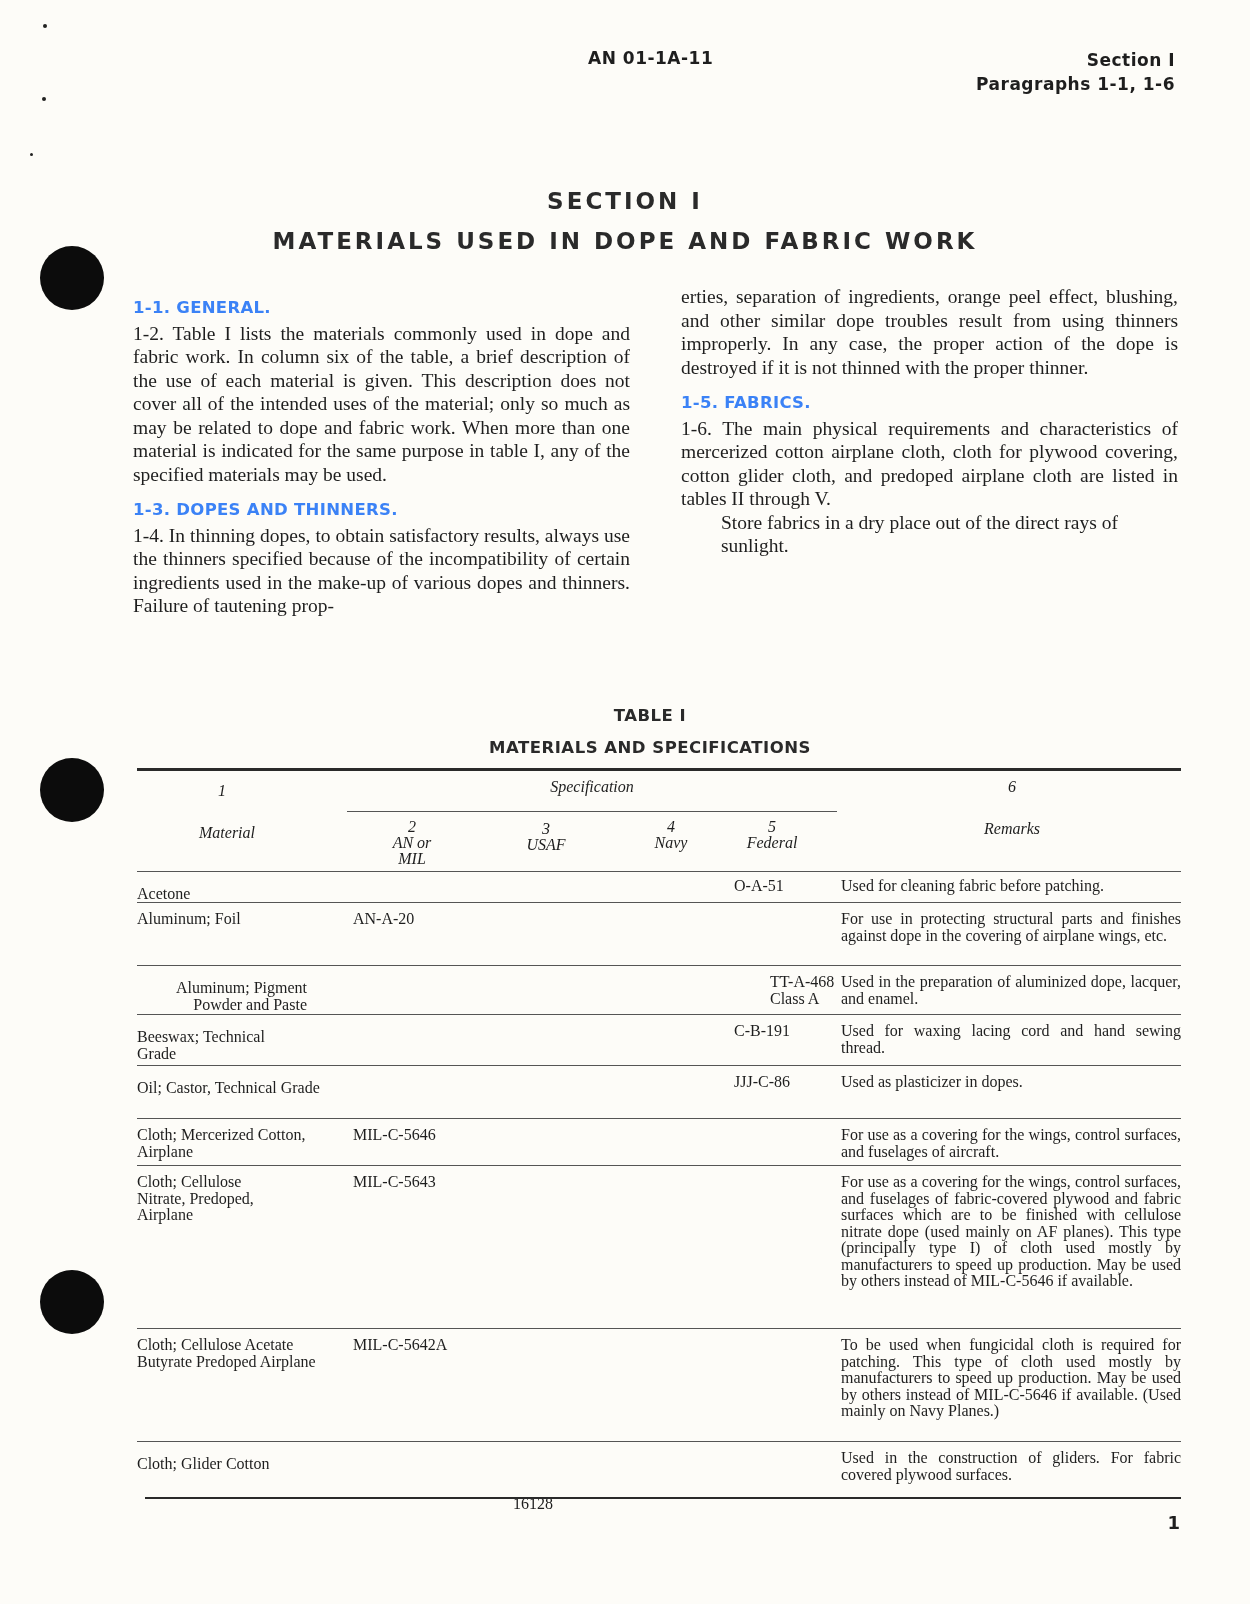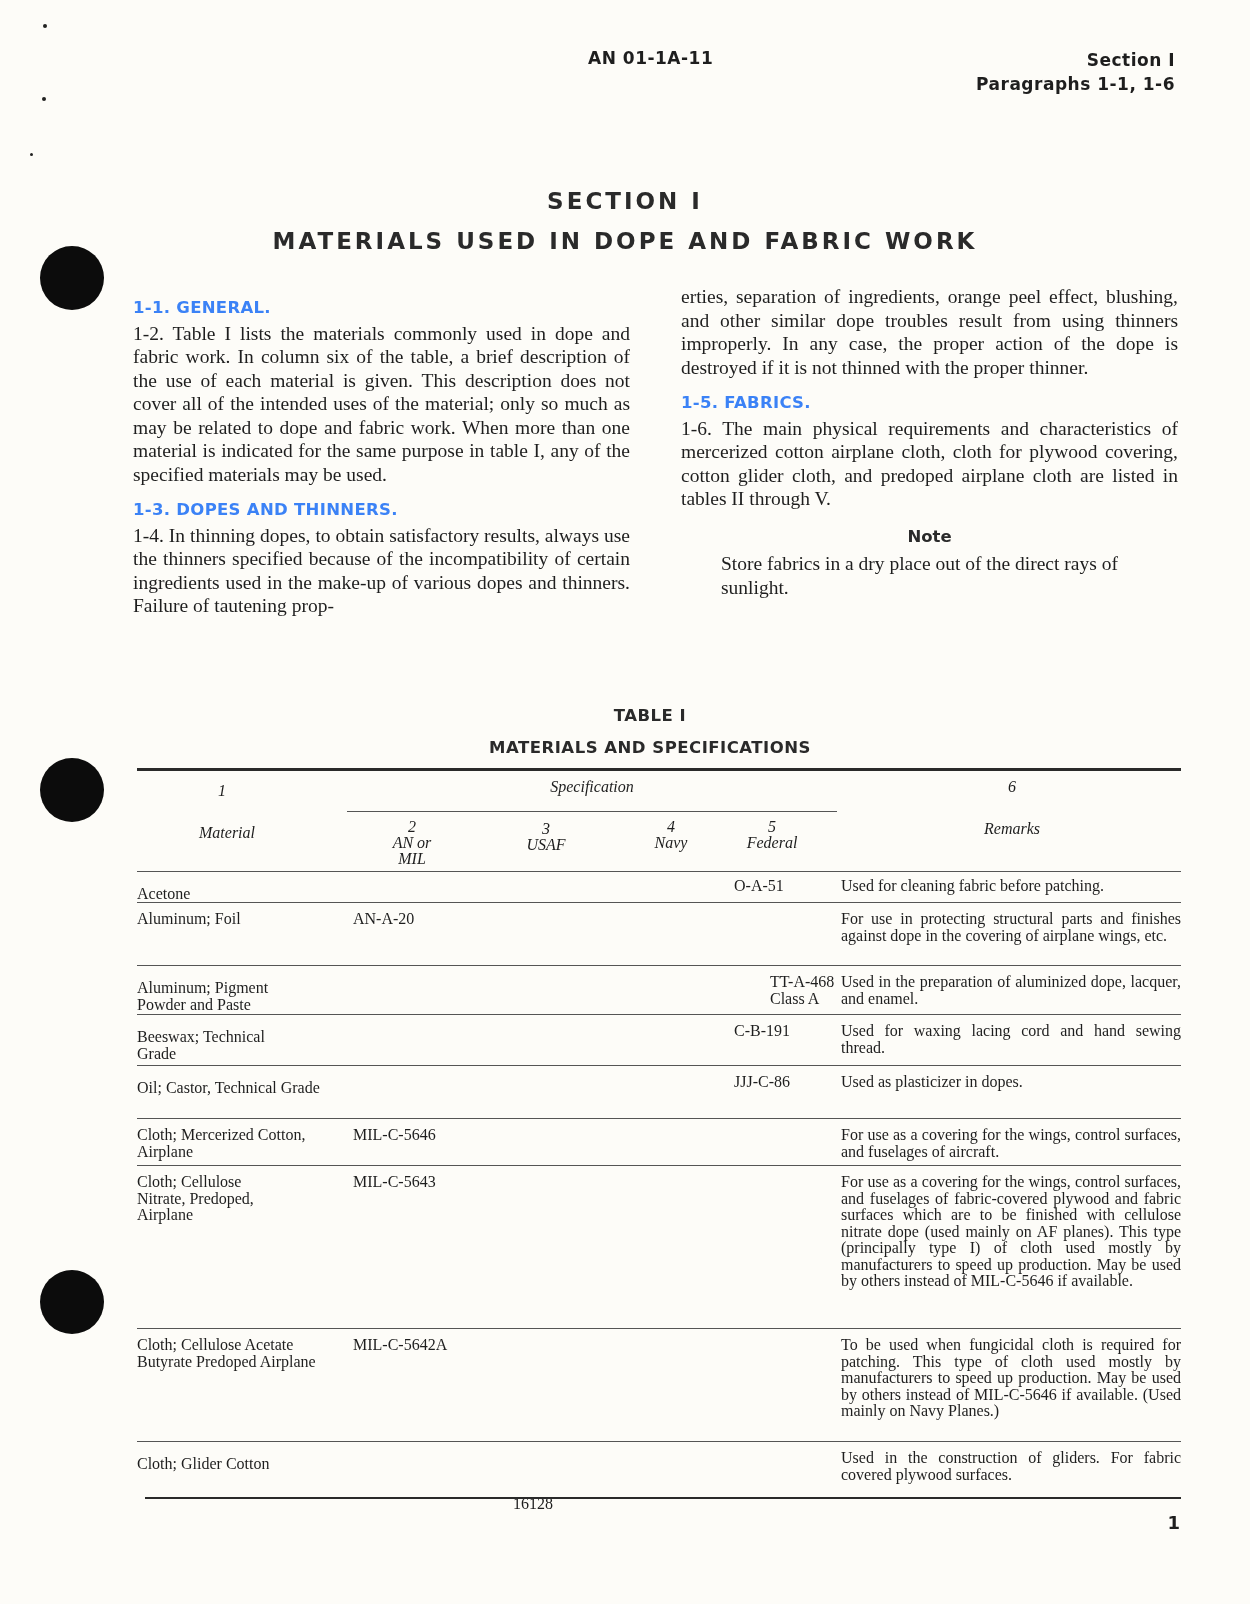--- a/index.html
+++ b/index.html
@@ -98,21 +98,20 @@
   <div class="spacer"></div>
   <div class="para-head">1-3.  DOPES AND THINNERS.</div>
   <p>1-4. In thinning dopes, to obtain satisfactory results, always use the thinners specified because of the incompatibility of certain ingredients used in the make-up of various dopes and thinners. Failure of tautening prop-</p>
 </div>
 
 <div class="col" style="left:681px;width:497px;top:285px;">
   <p>erties, separation of ingredients, orange peel effect, blushing, and other similar dope troubles result from using thinners improperly. In any case, the proper action of the dope is destroyed if it is not thinned with the proper thinner.</p>
   <div class="spacer"></div>
   <div class="para-head">1-5.  FABRICS.</div>
   <p>1-6. The main physical requirements and characteristics of mercerized cotton airplane cloth, cloth for plywood covering, cotton glider cloth, and predoped airplane cloth are listed in tables II through V.</p>
-  <div class="note-title">Note</div>
   <p class="note-body">Store fabrics in a dry place out of the direct rays of sunlight.</p>
 </div>
 
 <div class="tbl-title" style="top:706px;">TABLE I</div>
 <div class="tbl-title" style="top:738px;">MATERIALS AND SPECIFICATIONS</div>
 
 <div class="table">
   <div class="thead">
     <div class="th" style="left:70px;top:12px;width:30px;">1</div>
     <div class="th" style="left:40px;top:54px;width:100px;">Material</div>
@@ -134,21 +133,21 @@
     <div class="cell c-mat" style="top:14px;">Acetone</div>
     <div class="cell c-fed" style="top:6px;">O-A-51</div>
     <div class="cell c-rem" style="top:6px;">Used for cleaning fabric before patching.</div>
   </div>
   <div class="row" style="height:62px;">
     <div class="cell c-mat">Aluminum; Foil</div>
     <div class="cell c-an">AN-A-20</div>
     <div class="cell c-rem">For use in protecting structural parts and finishes against dope in the covering of airplane wings, etc.</div>
   </div>
   <div class="row" style="height:48px;">
-    <div class="cell c-mat" style="top:14px;width:170px;">Aluminum; Pigment Powder and Paste</div>
+    <div class="cell c-mat" style="top:14px;width:170px;text-align:right;">Aluminum; Pigment Powder and Paste</div>
     <div class="cell c-fed" style="width:90px;margin-left:36px;">TT-A-468 Class A</div>
     <div class="cell c-rem">Used in the preparation of aluminized dope, lacquer, and enamel.</div>
   </div>
   <div class="row" style="height:50px;">
     <div class="cell c-mat" style="top:14px;width:160px;">Beeswax; Technical Grade</div>
     <div class="cell c-fed">C-B-191</div>
     <div class="cell c-rem">Used for waxing lacing cord and hand sewing thread.</div>
   </div>
   <div class="row" style="height:52px;">
     <div class="cell c-mat" style="top:14px;width:190px;">Oil; Castor, Technical Grade</div>

